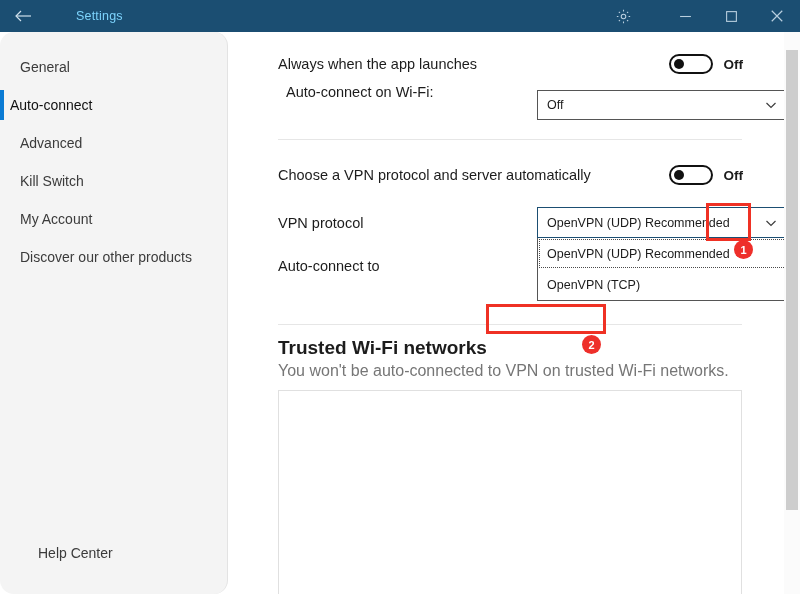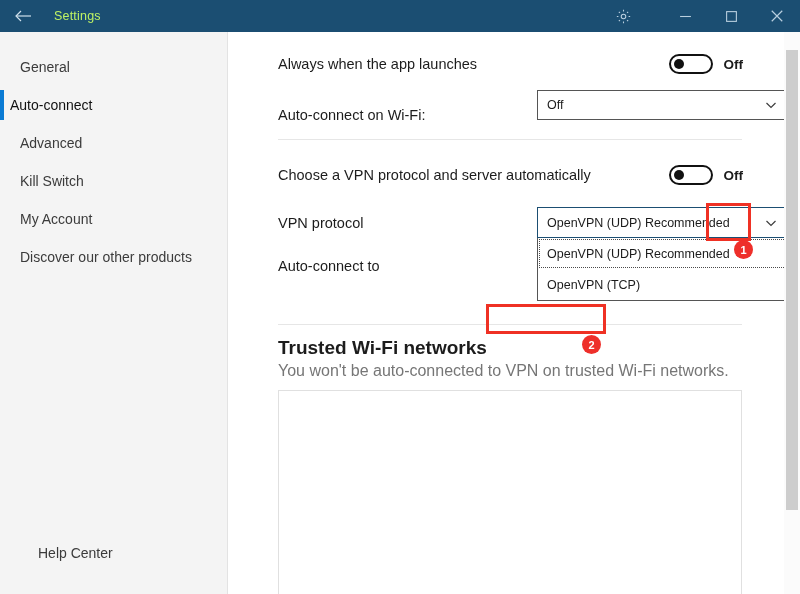--- a/index.html
+++ b/index.html
@@ -31,41 +31,42 @@
     align-items: center;
   }
   .back-btn {
     width: 46px; height: 32px;
     display: flex; align-items: center; justify-content: center;
     color: #cfe0ec;
   }
   .back-btn svg { display: block; }
   .win-title {
     font-size: 12.5px;
-    color: #bef264;
+    color: #7dd3fc;
     letter-spacing: .2px;
-    margin-left: 8px;
+    margin-left: 30px;
   }
   .titlebar-spacer { flex: 1 1 auto; }
   .tb-btn {
     width: 46px; height: 32px;
     display: flex; align-items: center; justify-content: center;
     color: #b9cfdf;
   }
   .tb-btn.gear { margin-right: 16px; }
   .tb-btn svg { display: block; }
 
   
   .sidebar {
     position: absolute;
     left: 0; top: 32px;
     width: 228px; height: 562px;
     background: #f4f4f4;
     border-right: 1px solid #e3e3e3;
     box-sizing: border-box;
+    border-radius: 14px;
   }
   .nav-top { position: absolute; left: 0; top: 16px; width: 228px; }
   .nav-item {
     position: relative;
     height: 38px;
     display: flex;
     align-items: center;
     padding-left: 20px;
     font-size: 14px;
     color: #3b3b3b;
@@ -329,21 +330,21 @@
       <div class="row" style="top:20px; height:24px;">
         <span class="row-label">Always when the app launches</span>
         <span class="toggle-wrap">
           <span class="toggle">
             <span class="knob"></span>
           </span>
           <span class="toggle-text">Off</span>
         </span>
       </div>
 
-      <div class="row" style="top:70px; height:26px;">
+      <div class="row" style="top:47px; height:26px;margin-left:8px;">
         <span class="row-label">Auto-connect on Wi-Fi:</span>
       </div>
       <div class="combo" style="left:308px; top:58px; width:253px; height:30px;">
         <span>Off</span>
         <span class="chev">
           <svg width="16" height="16" viewBox="0 0 16 16" fill="none" stroke="currentColor" stroke-width="1.2">
             <path d="M3.5 6 L8 10.5 L12.5 6"></path>
           </svg>
         </span>
       </div>

